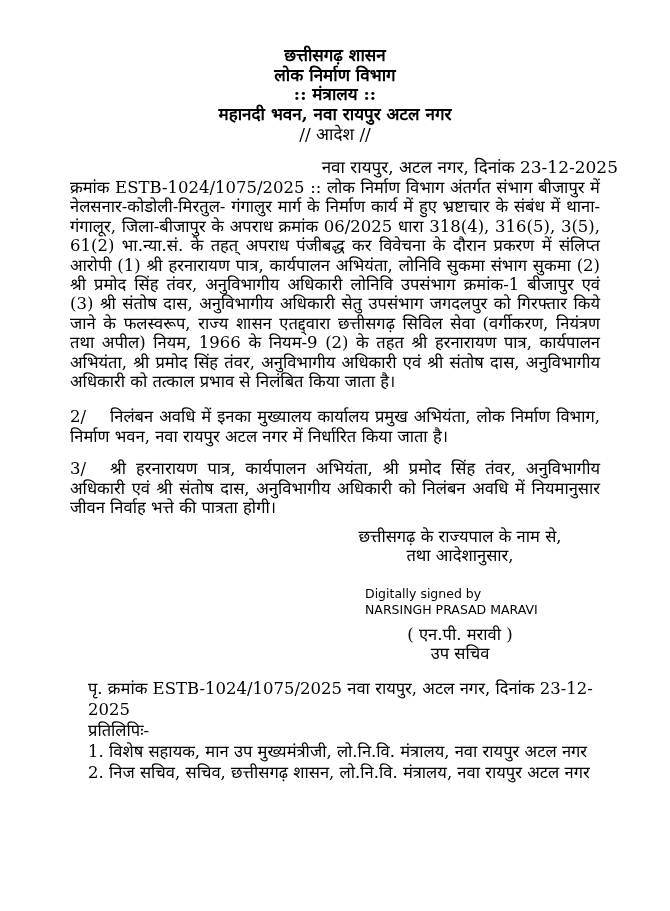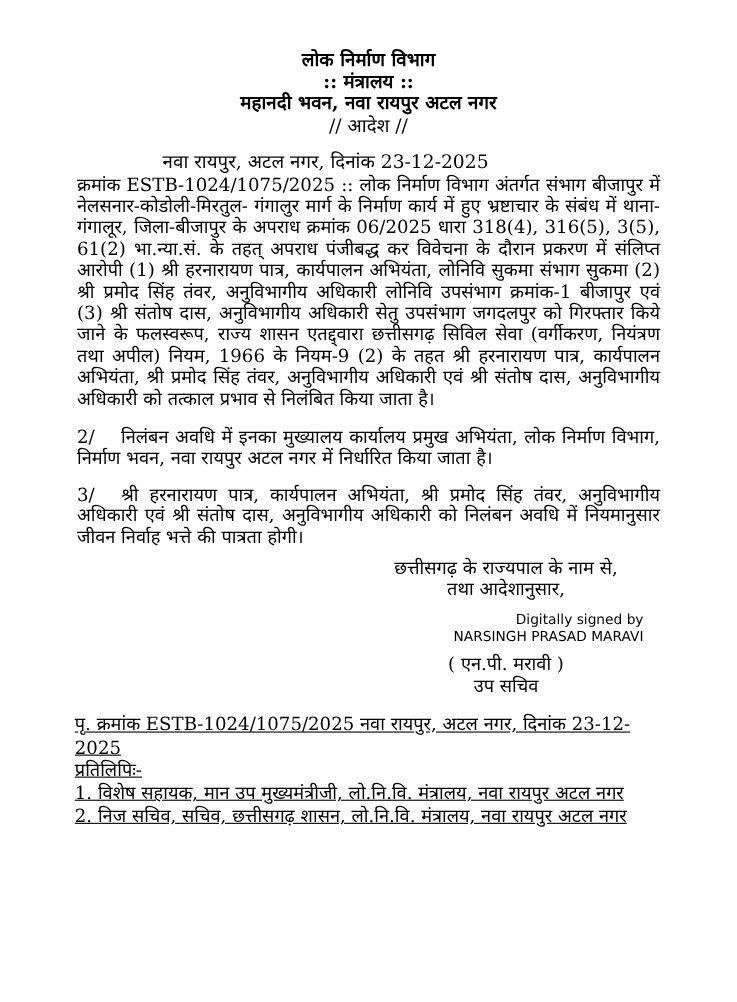--- a/index.html
+++ b/index.html
@@ -25,22 +25,22 @@
     font-weight: bold;
   }
   .order-title {
     text-align: center;
     font-size: 17px;
     line-height: 20px;
     font-weight: normal;
   }
   .date-line {
     margin-top: 13px;
-    text-align: center;
-    padding-right: 78px;
+    text-align: right;
+    padding-right: 52px;
     font-size: 17px;
     line-height: 20px;
   }
   .body-block {
     margin-left: 70px;
     margin-right: 70px;
     font-size: 16.5px;
     line-height: 19.4px;
   }
   .para-main {
@@ -59,50 +59,50 @@
   .sig-block {
     margin-top: 9px;
     margin-left: auto;
     margin-right: 85px;
     width: 250px;
     text-align: center;
     font-size: 16.5px;
     line-height: 19.2px;
   }
   .digital-sig {
-    text-align: right;
+    text-align: left;
     padding-left: 30px;
     font-family: "DejaVu Sans", "Liberation Sans", sans-serif;
     font-size: 12.5px;
     line-height: 16px;
-    margin-top: 10px;
+    margin-top: 21px;
     margin-bottom: 7px;
   }
   .endorsement {
     margin-top: 16px;
-    margin-left: 68px;
+    margin-left: 88px;
     margin-right: 60px;
     font-size: 16.5px;
     line-height: 20.8px;
-    text-decoration: underline;
   }
   .continuation {
     margin-top: 9px;
     text-align: right;
     margin-right: 88px;
     font-size: 16.5px;
     line-height: 20px;
   }
 </style>
 </head>
 <body>
 
 <div class="page">
 
   <div class="doc-header">
+    <div>छत्तीसगढ़ शासन</div>
     <div>लोक निर्माण विभाग</div>
     <div>:: मंत्रालय ::</div>
     <div>महानदी भवन, नवा रायपुर अटल नगर</div>
   </div>
 
   <div class="order-title">// आदेश //</div>
 
   <div class="date-line">नवा रायपुर, अटल नगर, दिनांक 23-12-2025</div>
 
   <div class="body-block">

